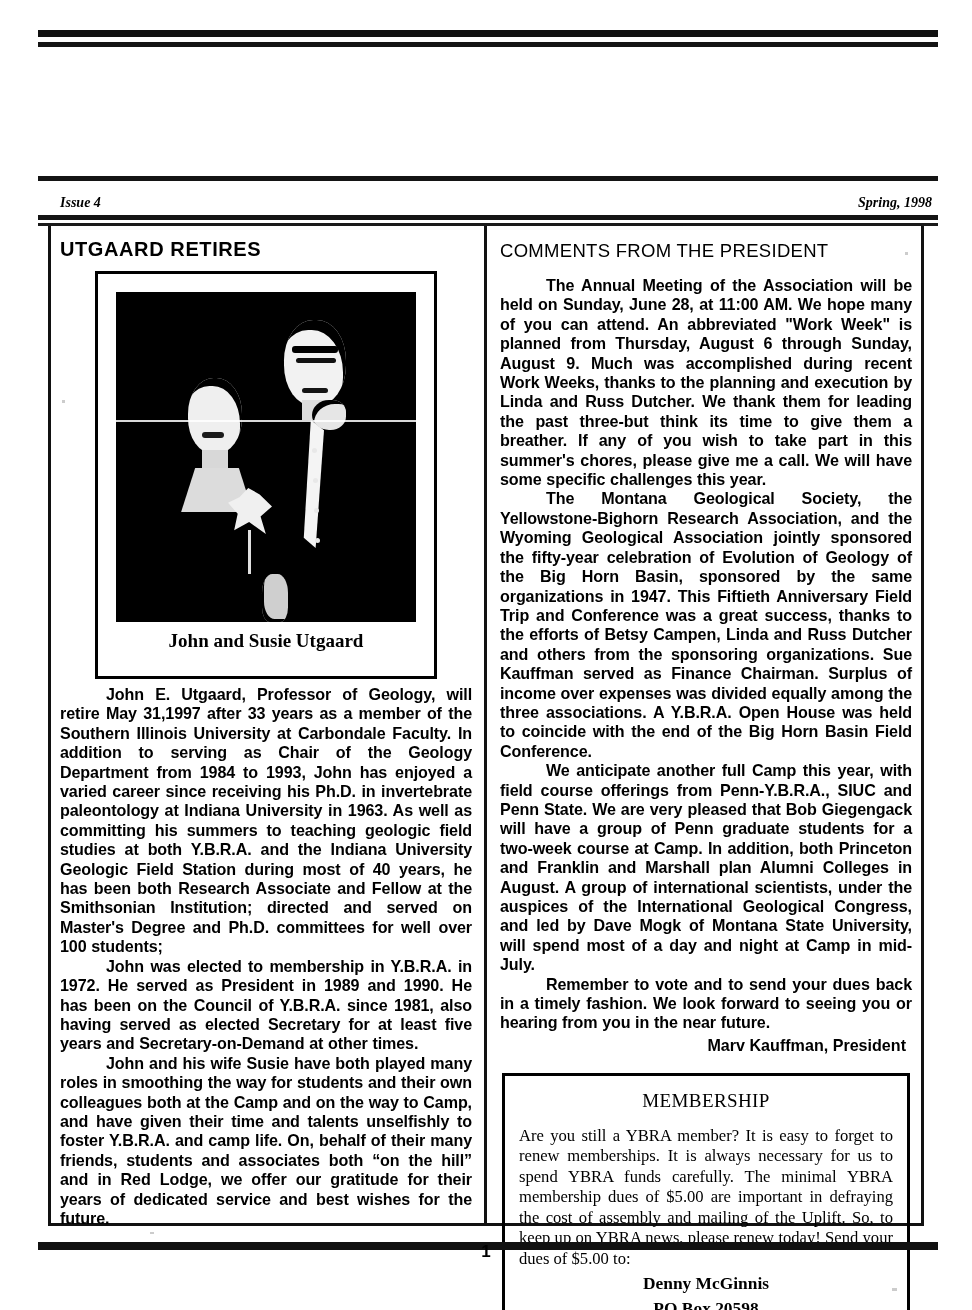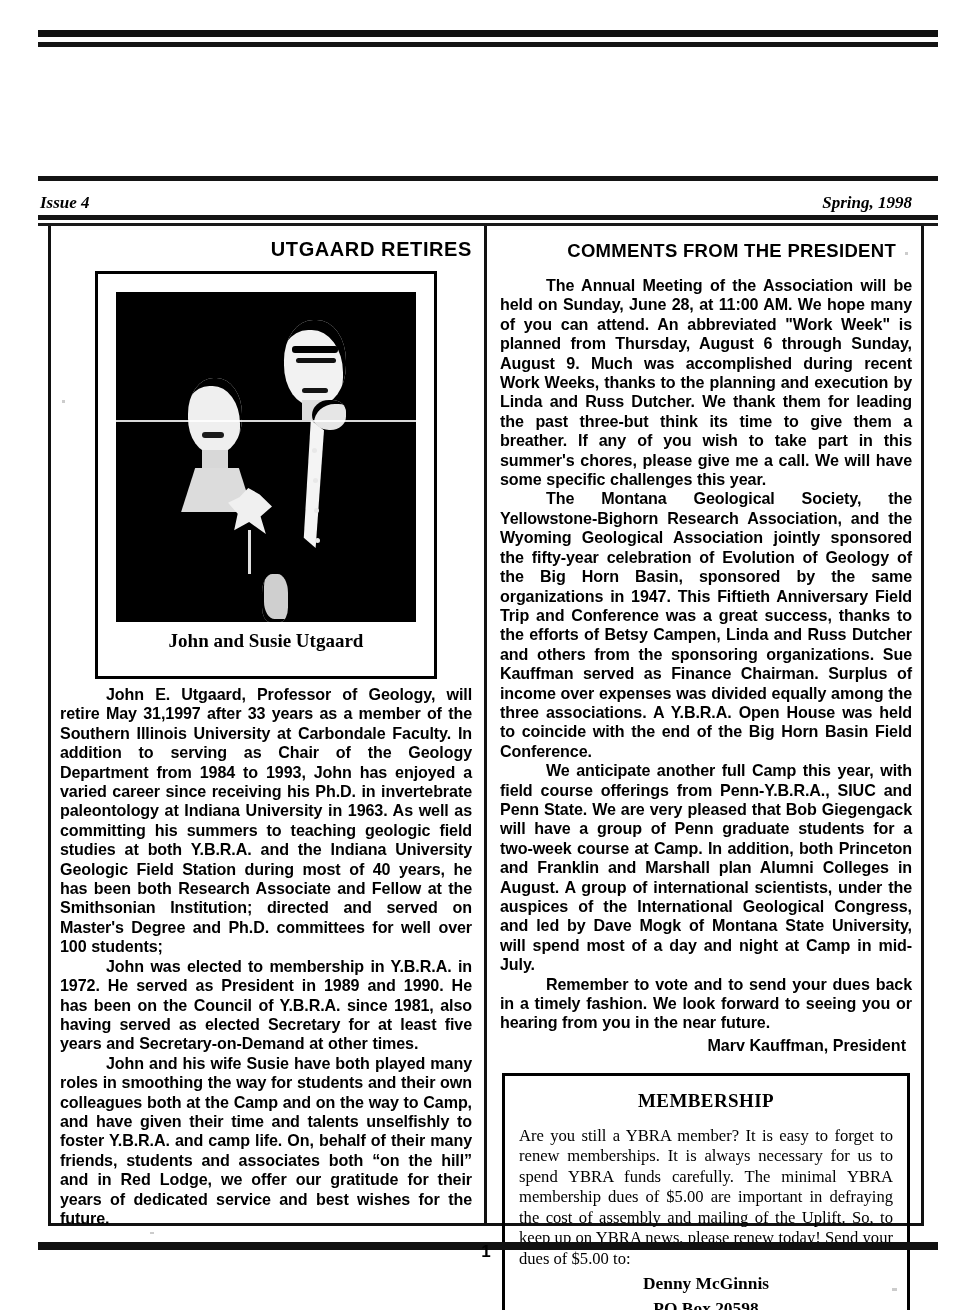--- a/index.html
+++ b/index.html
@@ -35,24 +35,24 @@
   .mast-title{
     font-family:"Liberation Serif","DejaVu Serif",serif;
     font-size:86px;line-height:1;font-weight:700;letter-spacing:5px;
     white-space:nowrap;
     text-shadow:2px 2px 0 rgba(0,0,0,.55);
   }
 
   .masthead-bot{position:absolute;left:38px;top:176px;width:900px;}
 
   .issue-row{
-    position:absolute;left:40px;top:188px;width:872px;height:30px;
+    position:absolute;left:60px;top:188px;width:872px;height:30px;
     display:flex;align-items:center;justify-content:space-between;
     font-family:"Liberation Serif","DejaVu Serif",serif;
-    font-style:italic;font-weight:700;font-size:17px;
+    font-style:italic;font-weight:700;font-size:14px;
   }
 
   .masthead-under{position:absolute;left:38px;top:215px;width:900px;}
   .masthead-under .rule-med{margin-bottom:3px;}
 
   
   .frame{
     position:absolute;left:48px;top:226px;width:876px;height:1000px;
     border-left:3px solid #111;border-right:3px solid #111;
     border-bottom:3px solid #111;
@@ -61,26 +61,26 @@
   .divider{
     position:absolute;left:484px;top:226px;width:3px;height:1000px;background:#111;
   }
 
   .col{position:absolute;top:232px;box-sizing:border-box;}
   .col-left{left:54px;width:424px;padding:0 6px;}
   .col-right{left:492px;width:428px;padding:0 8px;}
 
   
   .head-center{
-    text-align:right;font-weight:700;font-size:20px;letter-spacing:.6px;
+    text-align:left;font-weight:700;font-size:20px;letter-spacing:.6px;
     margin:6px 0 10px;
   }
   .head-left{
-    text-align:right;font-weight:700;font-size:18.5px;letter-spacing:.3px;
-    margin:8px 16px 14px;
+    text-align:left;font-weight:400;font-size:18.5px;letter-spacing:.3px;
+    margin:8px 0 14px;
   }
 
   
   .photo-wrap{
     margin:0 auto 6px;width:300px;
     border:3px solid #000;padding:18px;background:#fff;box-sizing:content-box;
   }
   .photo{
     width:300px;height:330px;position:relative;overflow:hidden;
     background:#000;
@@ -157,21 +157,21 @@
   .sign{text-align:right;font-size:16.1px;line-height:20px;font-weight:700;margin:2px 6px 0 0;}
 
   .wide-first::first-line{word-spacing:9px;}
 
   
   .membership{
     margin:18px 2px 0;border:3px solid #000;padding:10px 14px 14px;
     font-family:"Liberation Serif","DejaVu Serif",serif;
   }
   .mem-title{
-    text-align:center;font-weight:700;font-size:19px;letter-spacing:.4px;
+    text-align:center;font-weight:400;font-size:19px;letter-spacing:.4px;
     margin:4px 0 14px;
   }
   .mem-body{
     font-size:16.6px;line-height:20.5px;text-align:justify;margin:0;
   }
   .mem-addr{
     text-align:center;font-weight:700;font-size:17.4px;line-height:21px;margin:4px 0 0;
   }
 
   

